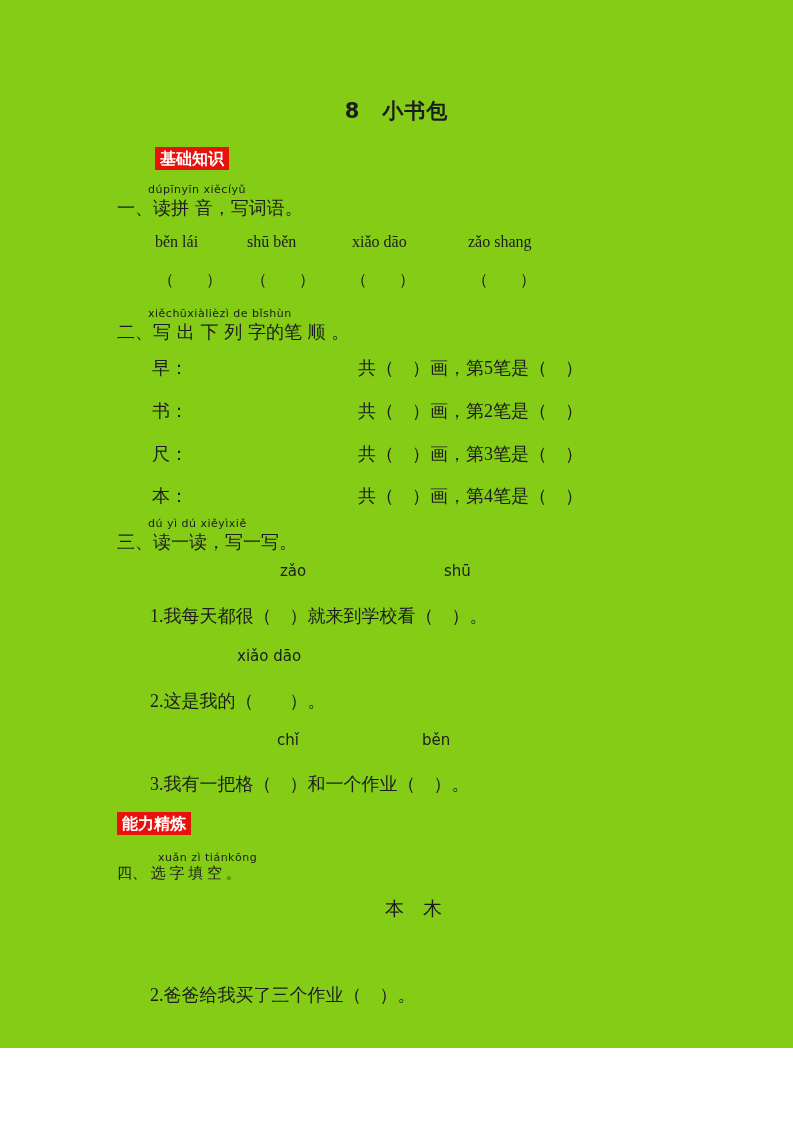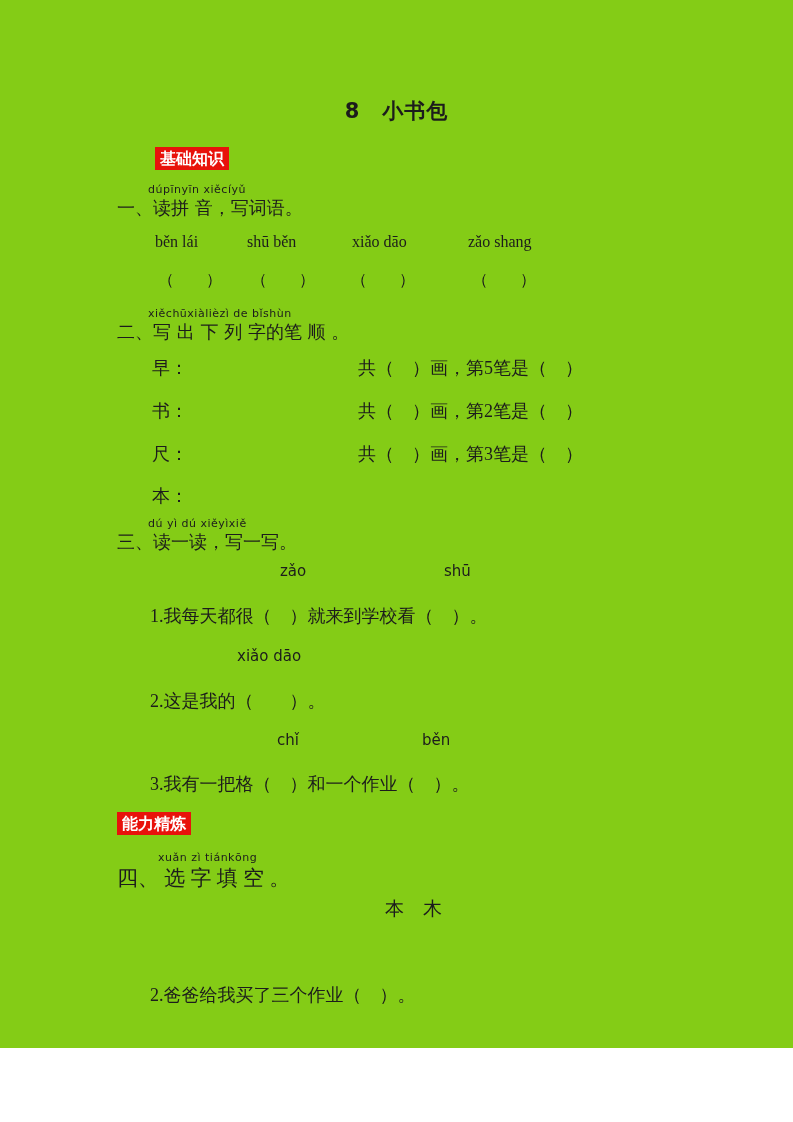--- a/index.html
+++ b/index.html
@@ -40,21 +40,21 @@
   .sec-heading{
     font-family:"DejaVu Sans","Liberation Sans",sans-serif;
     font-weight:normal;font-size:18px;
   }
   .sh1{left:117px;top:196px;}
   .sh2{left:117px;top:320px;}
   .sh3{left:117px;top:530px;}
   .sh4{
     left:117px;top:864px;
     font-family:"Liberation Serif","DejaVu Serif",serif;
-    font-weight:normal;font-size:21px;
+    font-weight:normal;font-size:15px;
   }
 
   .pyword{font-size:16px;top:233px;}
   .pw0{left:155px;} .pw1{left:247px;} .pw2{left:352px;} .pw3{left:468px;}
   .pyparen{font-size:16px;top:270px;}
   .pp0{left:158px;} .pp1{left:251px;} .pp2{left:351px;} .pp3{left:472px;}
 
   .row-char{left:152px;font-size:18px;}
   .row-tail{left:358px;font-size:18px;text-align:center;}
   .r0{top:356px;} .r1{top:399px;} .r2{top:442px;} .r3{top:484px;}
@@ -101,20 +101,21 @@
   <div class="abs sec-pinyin sp2">xiěchūxiàlièzì de bǐshùn</div>
   <div class="abs sec-heading sh2">二、写 出 下 列 字的笔 顺 。</div>
 
   <span class="abs row-char r0">早：</span>
   <span class="abs row-tail r0">共（　）画，第5笔是（　）</span>
   <span class="abs row-char r1">书：</span>
   <span class="abs row-tail r1">共（　）画，第2笔是（　）</span>
   <span class="abs row-char r2">尺：</span>
   <span class="abs row-tail r2">共（　）画，第3笔是（　）</span>
   <span class="abs row-char r3">本：</span>
+  <span class="abs row-tail r3">共（　）画，第4笔是（　）</span>
 
   <div class="abs sec-pinyin sp3">dú yì dú xiěyìxiě</div>
   <div class="abs sec-heading sh3">三、读一读，写一写。</div>
 
   <span class="abs hint h1a">zǎo</span>
   <span class="abs hint h1b">shū</span>
   <div class="abs sentence s3l1">1.我每天都很（　）就来到学校看（　）。</div>
 
   <span class="abs hint h2">xiǎo dāo</span>
   <div class="abs sentence s3l2">2.这是我的（　　）。</div>

